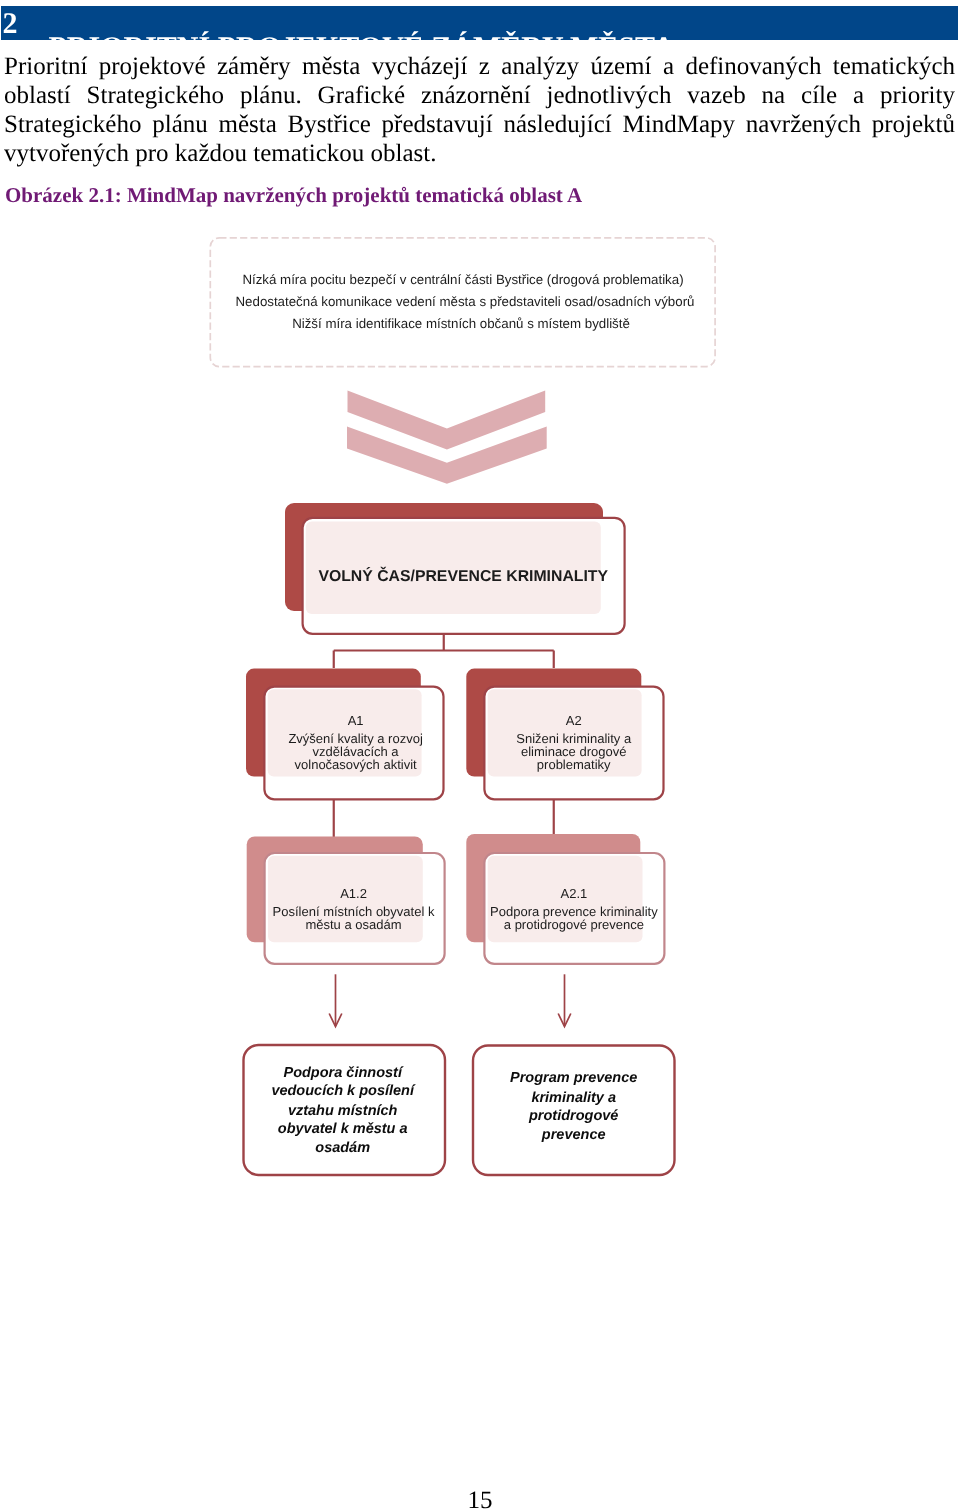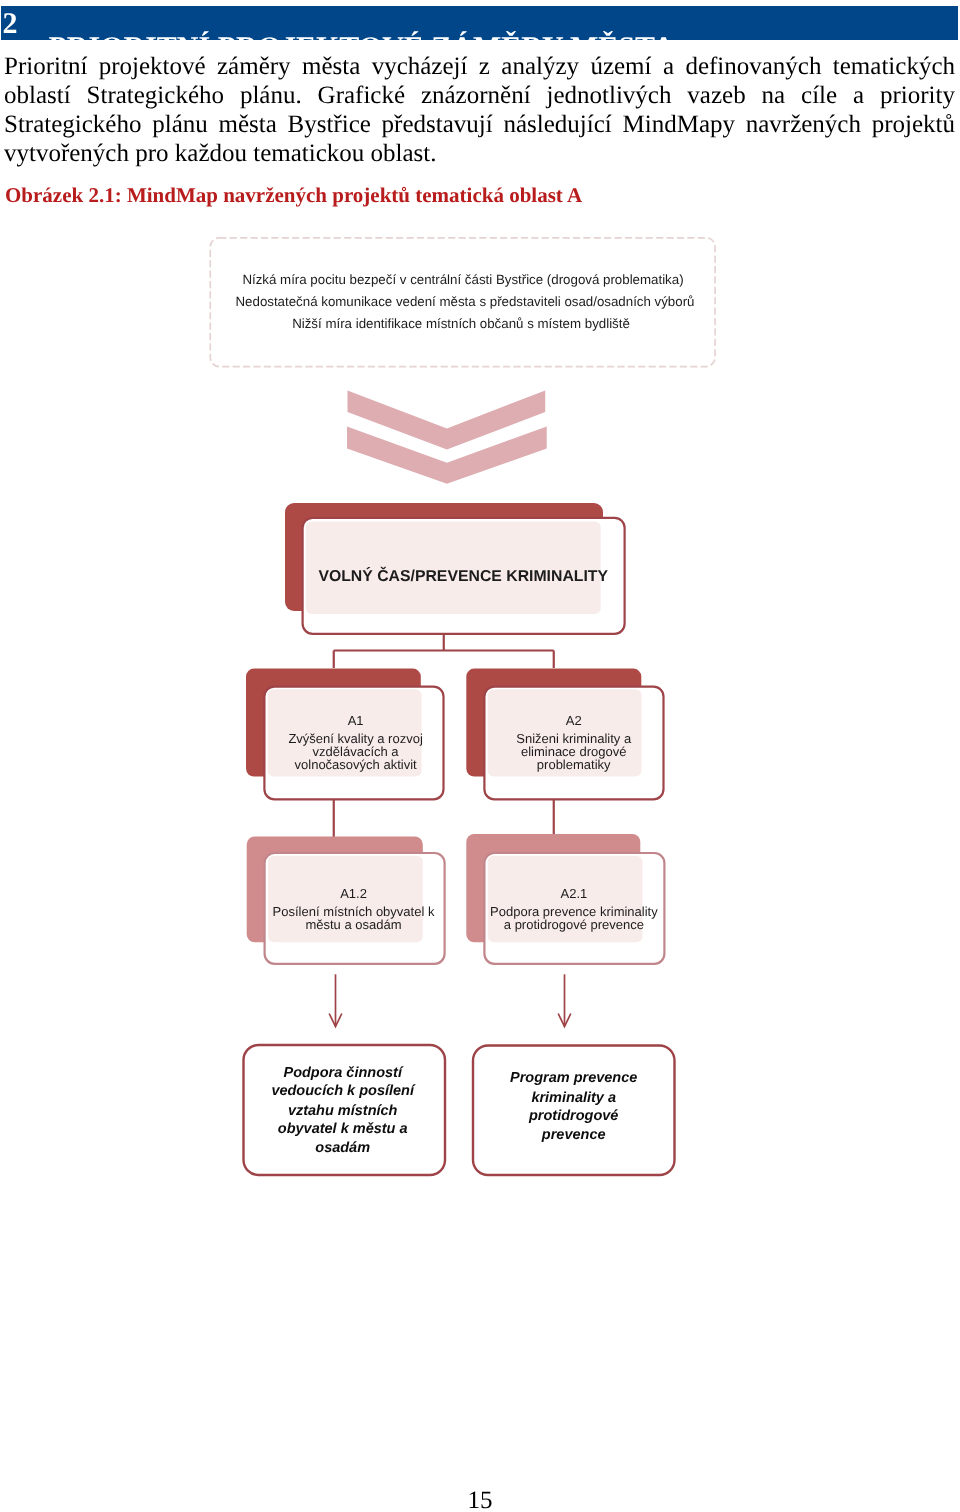--- a/index.html
+++ b/index.html
@@ -15,21 +15,21 @@
   #heading-num{position:absolute;left:2.6px;top:5.5px;height:34px;line-height:36px;
                font-size:30px;font-weight:bold;color:#ffffff;}
   #heading-text{position:absolute;left:48.5px;top:5.5px;height:34px;line-height:36px;
                font-size:30px;font-weight:bold;color:#ffffff;white-space:nowrap;margin-top:24px;}
 
   
   #intro-paragraph{position:absolute;left:4px;top:52px;width:951px;
       font-size:25px;line-height:29px;text-align:justify;color:#000000;
       text-justify:inter-word;}
   #figure-caption{position:absolute;left:5px;top:182px;font-size:21px;
-      line-height:26px;font-weight:bold;color:#b91c1c;white-space:nowrap;}
+      line-height:26px;font-weight:bold;color:#701a75;white-space:nowrap;}
   #page-number{position:absolute;left:0;top:1487px;width:960px;text-align:center;
       font-size:25px;color:#000000;}
 
   
   #diagram{position:absolute;left:0px;top:0px;width:960px;height:1196px;}
   #diagram svg{position:absolute;left:0;top:0;}
   .dg-text{font-family:"Liberation Sans",sans-serif;fill:#1c1c1c;}
   .proj{font-size:14.5px;font-weight:bold;font-style:italic;text-anchor:middle;fill:#0d0d0d;}
 </style>
 </head>

